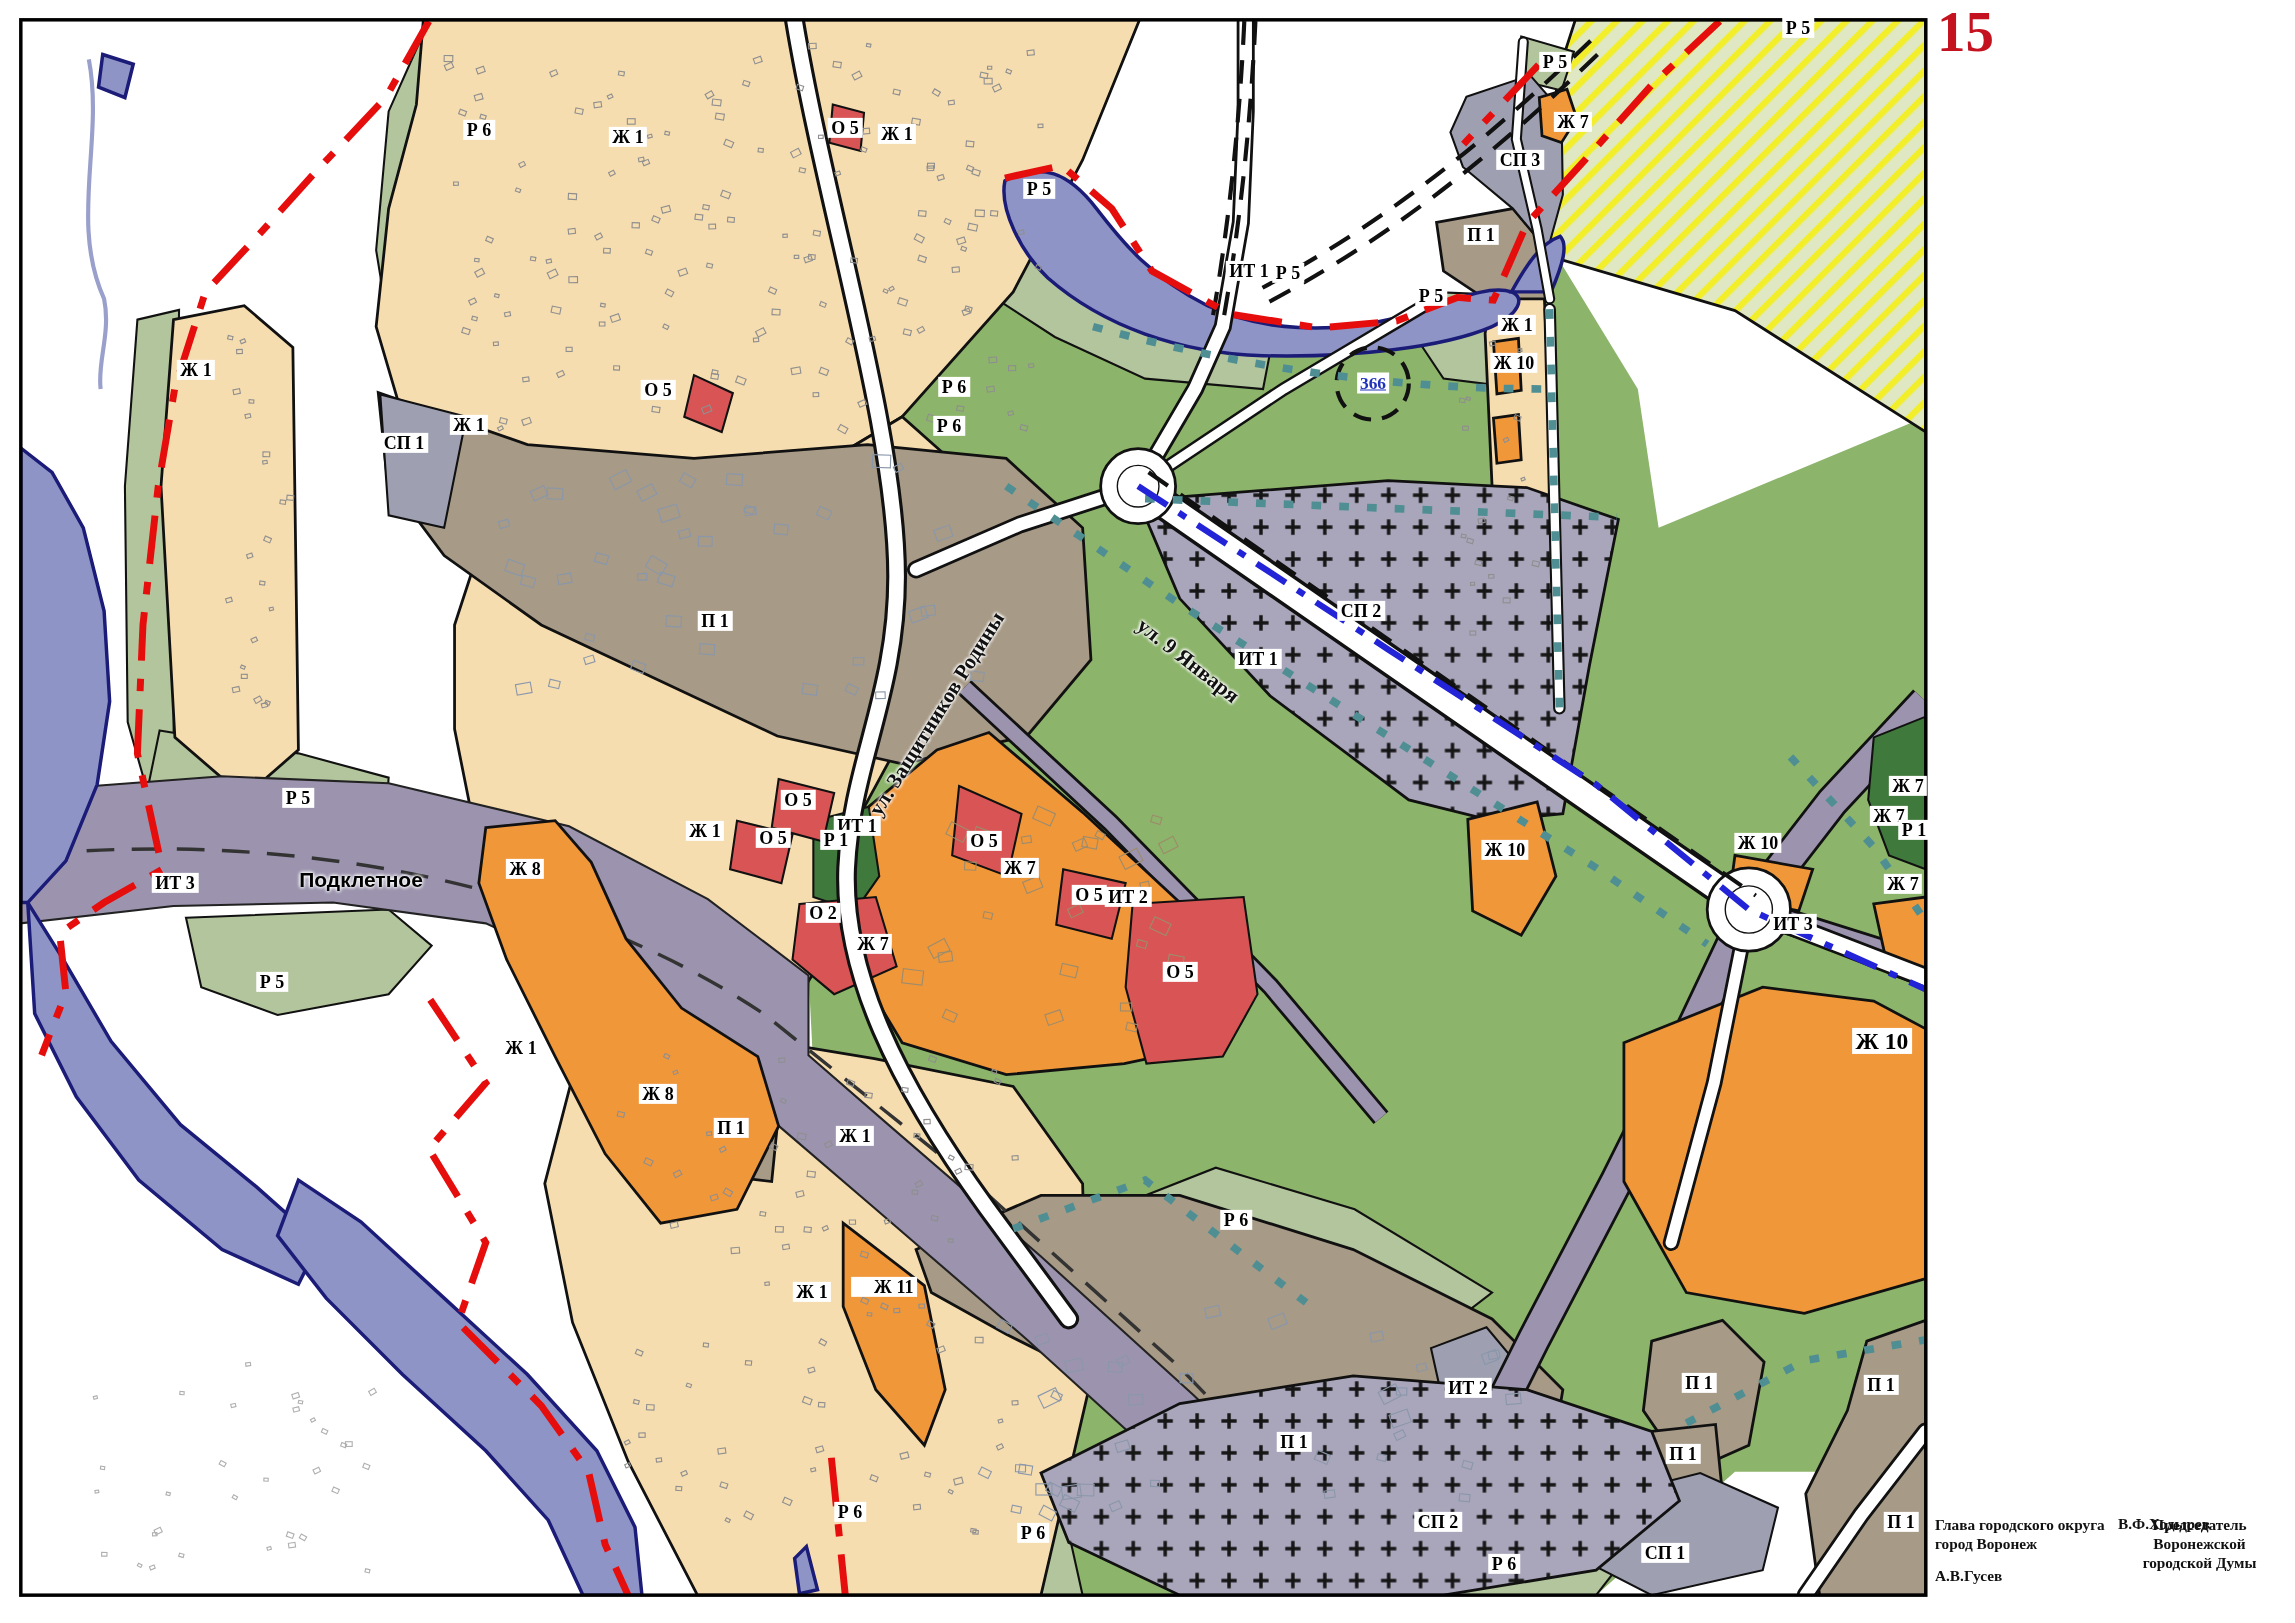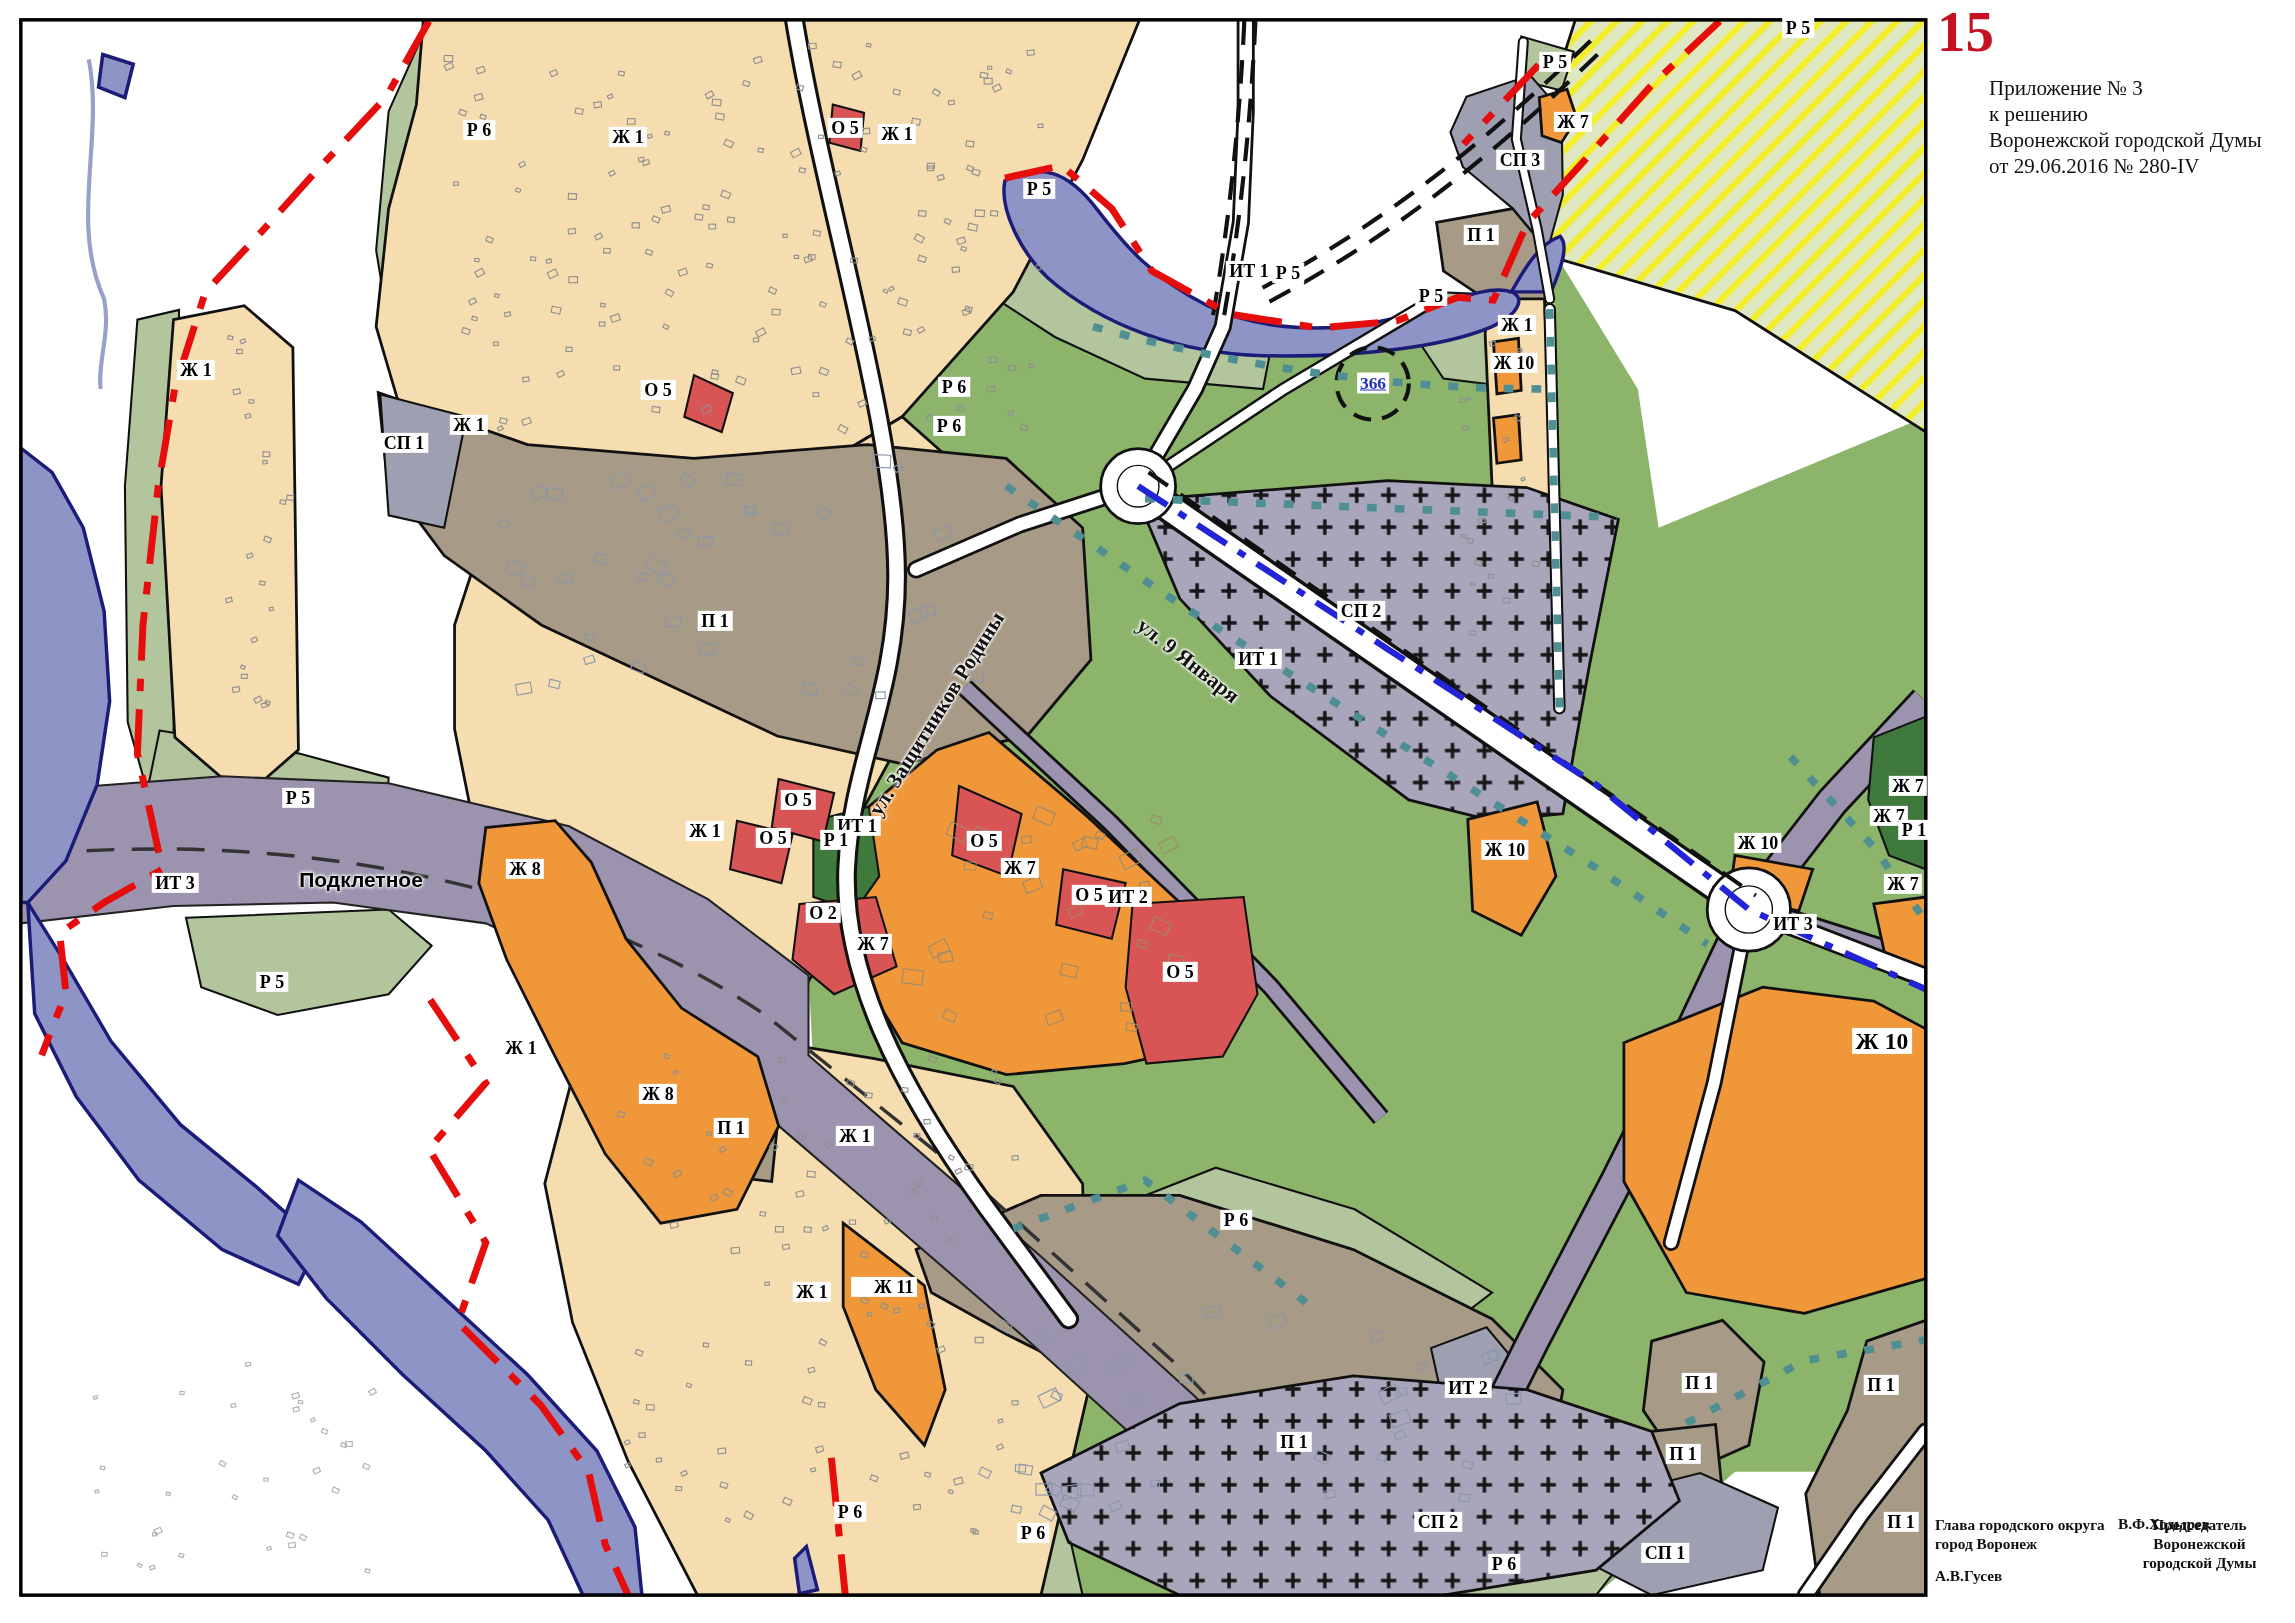--- a/index.html
+++ b/index.html
@@ -699,26 +699,20 @@
       <div class="zone-label" style="left: 1881px; top: 1385px;">П 1</div>
       <div class="zone-label" style="left: 1901px; top: 1522px;">П 1</div>
       <div class="street-label" style="left: 1188px; top: 661px; transform: translate(-50%, -50%) rotate(38deg);">ул. 9 Января</div>
       <div class="street-label" style="left: 937px; top: 714px; transform: translate(-50%, -50%) rotate(-58deg);">ул. Защитников Родины</div>
       <div id="settlement-label" style="left: 361px; top: 880px;">Подклетное</div>
       <div id="landmark-label" style="left: 1373px; top: 383px;">366</div>
     </div>
 
   <div id="page-number">15</div>
 
-  <div id="header-block">
-    <div>Приложение № 3</div>
-    <div>к решению</div>
-    <div>Воронежской городской Думы</div>
-    <div>от 29.06.2016 № 280-IV</div>
-  </div>
 
   <div id="sig-left-title" class="sig">
     <div>Глава городского округа</div>
     <div>город Воронеж</div>
   </div>
   <div id="sig-right-title" class="sig">
     <div>Председатель Воронежской</div>
     <div>городской Думы</div>
   </div>
   <div id="sig-left-name" class="sig">А.В.Гусев</div>

